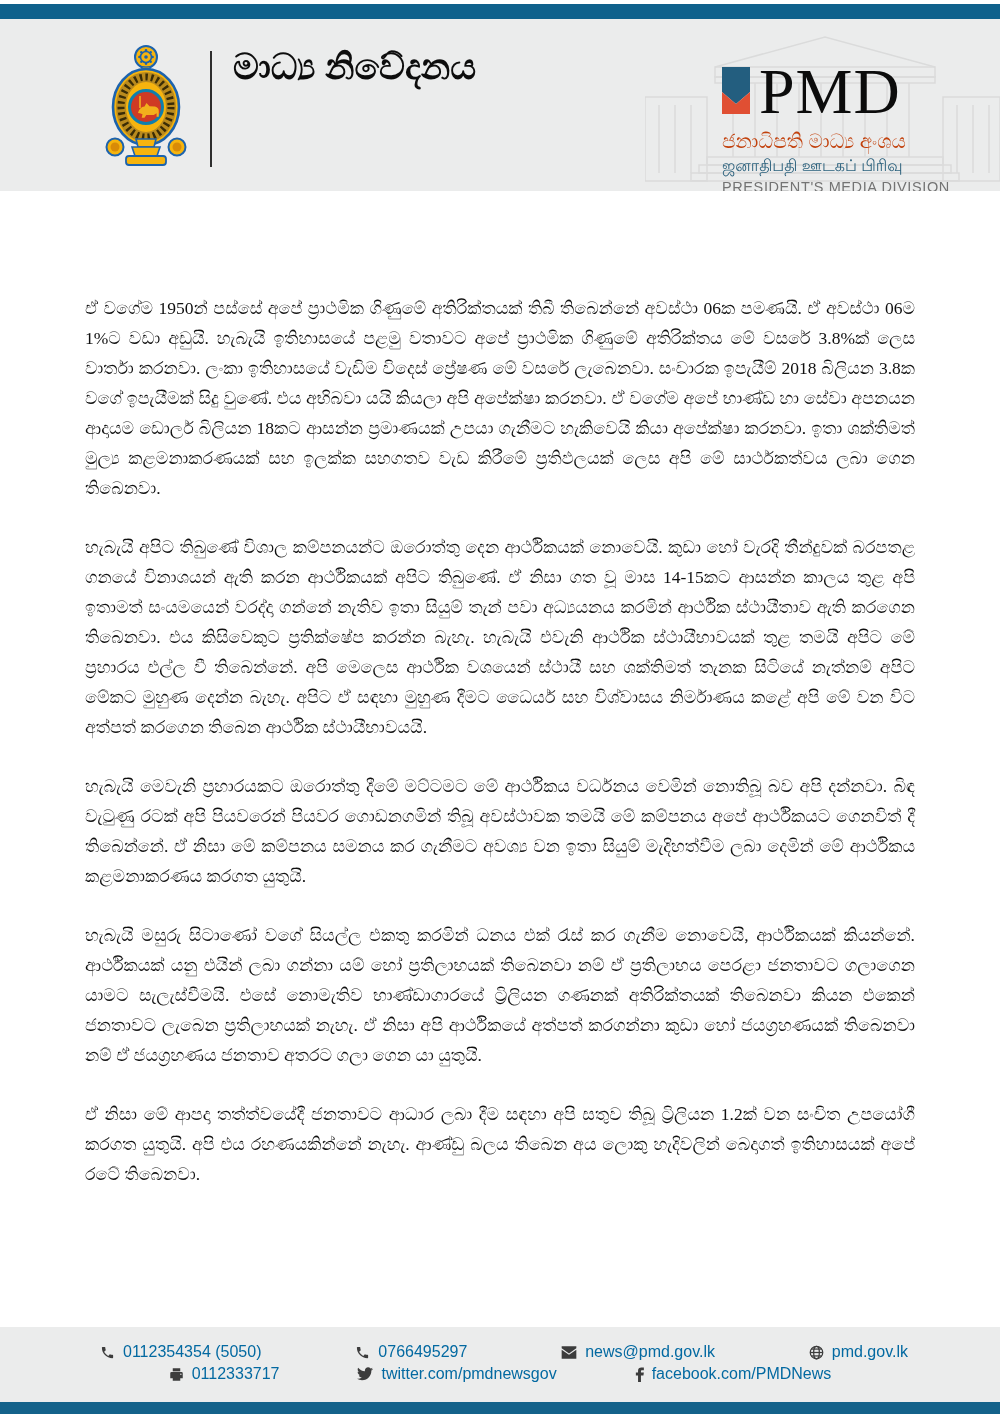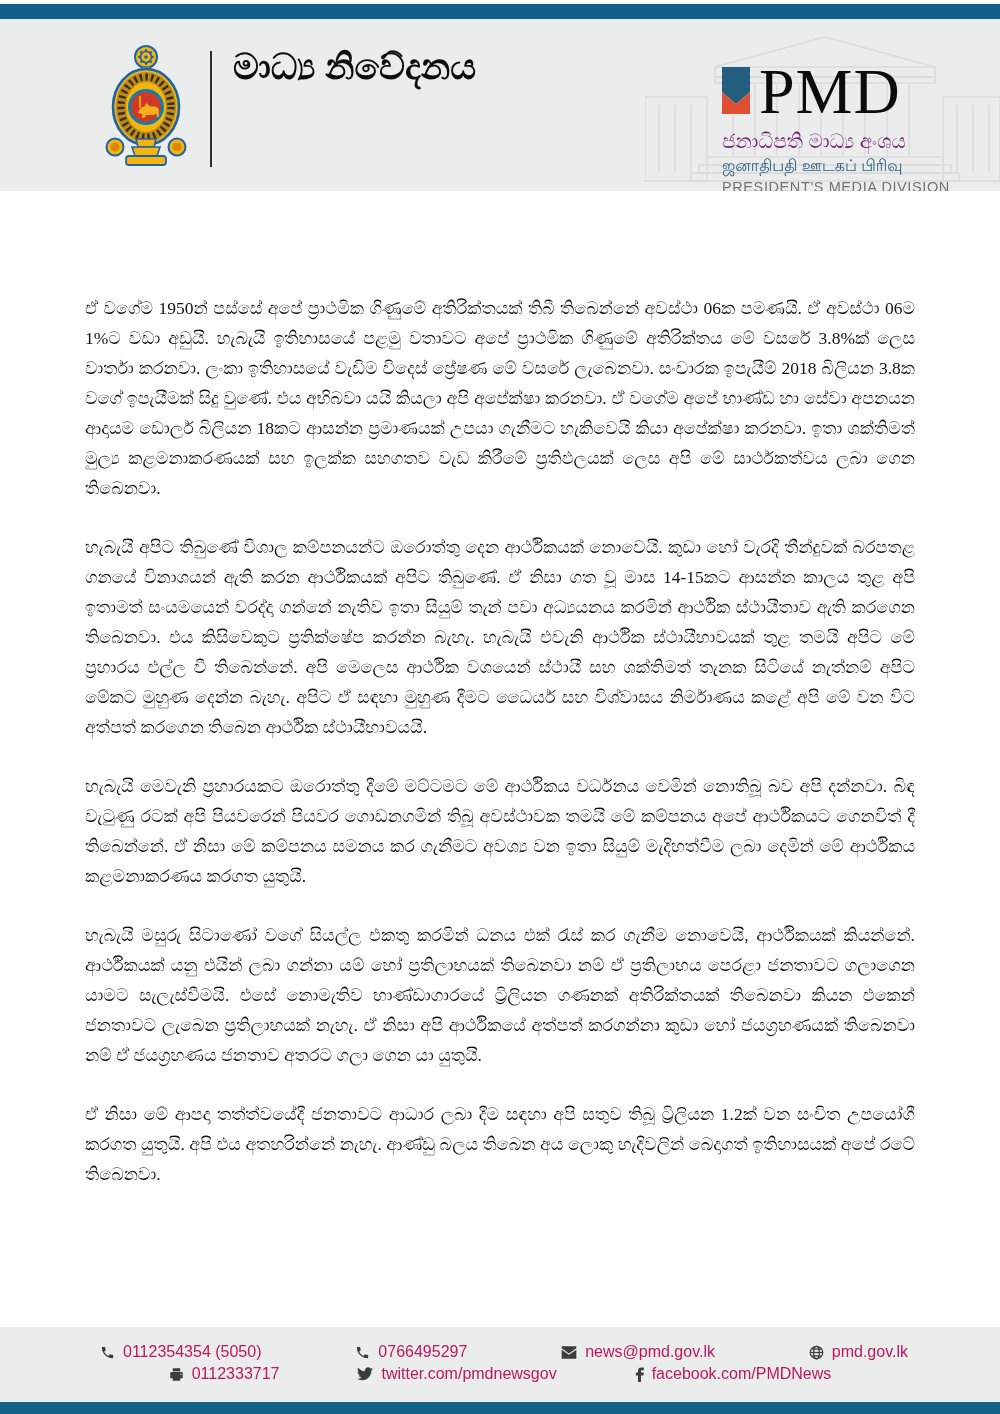--- a/index.html
+++ b/index.html
@@ -24,32 +24,32 @@
   .title-si { font-family:"Liberation Sans", sans-serif; font-size:36px; line-height:44px; color:#0d0d0d;font-weight:bold; }
   .title-ta { font-family:"Liberation Sans", sans-serif; font-size:28px; line-height:38px; color:#0d0d0d; }
   .title-en { font-family:"Liberation Sans", sans-serif; font-size:30px; line-height:38px; letter-spacing:1px; color:#151515; }
   .header-right { position:absolute; left:722px; top:48px; }
   .pmd-row { display:flex; align-items:flex-start; }
   .pmd-flag { display:block; margin-right:9px; }
   .pmd-acronym {
     font-family:"Liberation Serif", serif; font-weight:normal;
     font-size:64px; line-height:50px; letter-spacing:1px; color:#0c0c0c;
   }
-  .division-si { margin-top:12px; font-family:"Liberation Sans", sans-serif; font-size:20px; line-height:24px; color:#701a75; }
+  .division-si { margin-top:12px; font-family:"Liberation Sans", sans-serif; font-size:20px; line-height:24px; color:#c2410c; }
   .division-ta { margin-top:2px; font-family:"Liberation Sans", sans-serif; font-size:16px; line-height:21px; color:#2a607c; }
   .division-en { margin-top:3px; font-family:"Liberation Sans", sans-serif; font-size:14.5px; letter-spacing:.6px; color:#737373; }
   
   .content { position:absolute; top:293px; left:85px; width:830px; }
   .content p {
     font-size:17.5px; line-height:30px; text-align:justify;
     margin-bottom:29px; color:#101010;
   }
   
   .footer { position:absolute; left:0; bottom:0; width:100%; height:87px; background:#ebecec; }
-  .footer-row { display:flex; align-items:center; font-family:"Liberation Sans", sans-serif; font-size:16px; color:#be185d; }
+  .footer-row { display:flex; align-items:center; font-family:"Liberation Sans", sans-serif; font-size:16px; color:#0369a1; }
   .row1 { padding:16px 92px 0 100px; justify-content:space-between; }
   .row2 { justify-content:center; gap:78px; margin-top:4px; }
   .contact-item { display:flex; align-items:center; white-space:nowrap; }
   .contact-item svg { margin-right:8px; flex:0 0 auto; }
   .bottom-bar { position:absolute; left:0; bottom:0; width:100%; height:12px; background:#14628a; }
 </style>
 </head>
 <body>
 
 <div class="page">
@@ -136,21 +136,21 @@
       <div class="division-ta">ஜனாதிபதி ஊடகப் பிரிவு</div>
       <div class="division-en">PRESIDENT'S MEDIA DIVISION</div>
     </div>
   </div>
 
   <div class="content">
     <p>ඒ වගේම 1950න් පස්සේ අපේ ප්‍රාථමික ගිණුමේ අතිරික්තයක් තිබී තිබෙන්නේ අවස්ථා 06ක පමණයි. ඒ අවස්ථා 06ම 1%ට වඩා අඩුයි. හැබැයි ඉතිහාසයේ පළමු වතාවට අපේ ප්‍රාථමික ගිණුමේ අතිරික්තය මේ වසරේ 3.8%ක් ලෙස වාර්තා කරනවා. ලංකා ඉතිහාසයේ වැඩිම විදෙස් ප්‍රේෂණ මේ වසරේ ලැබෙනවා. සංචාරක ඉපැයීම් 2018 බිලියන 3.8ක වගේ ඉපැයීමක් සිදු වුණේ. එය අභිබවා යයි කියලා අපි අපේක්ෂා කරනවා. ඒ වගේම අපේ භාණ්ඩ හා සේවා අපනයන ආදායම ඩොලර් බිලියන 18කට ආසන්න ප්‍රමාණයක් උපයා ගැනීමට හැකිවෙයි කියා අපේක්ෂා කරනවා.  ඉතා ශක්තිමත් මුල්‍ය කළමනාකරණයක් සහ ඉලක්ක සහගතව වැඩ කිරීමේ ප්‍රතිඵලයක් ලෙස අපි මේ සාර්ථකත්වය ලබා ගෙන තිබෙනවා.</p>
     <p>හැබැයි අපිට තිබුණේ විශාල කම්පනයන්ට ඔරොත්තු දෙන ආර්ථිකයක් නොවෙයි. කුඩා හෝ වැරදි තීන්දුවක් බරපතළ ගනයේ විනාශයන් ඇති කරන ආර්ථිකයක් අපිට තිබුණේ. ඒ නිසා ගත වූ මාස 14-15කට ආසන්න කාලය තුළ අපි ඉතාමත් සංයමයෙන් වරද්දා ගන්නේ නැතිව ඉතා සියුම් තැන් පවා අධ්‍යයනය කරමින් ආර්ථික ස්ථායීතාව ඇති කරගෙන තිබෙනවා. එය කිසිවෙකුට ප්‍රතික්ෂේප කරන්න බැහැ. හැබැයි එවැනි ආර්ථික ස්ථායීභාවයක් තුළ තමයි අපිට මේ ප්‍රහාරය එල්ල වී තිබෙන්නේ. අපි මෙලෙස ආර්ථික වශයෙන් ස්ථායී සහ ශක්තිමත් තැනක සිටියේ නැත්නම් අපිට මේකට මුහුණ දෙන්න බැහැ. අපිට ඒ සඳහා මුහුණ දීමට ධෛර්ය සහ විශ්වාසය නිර්මාණය කළේ අපි මේ වන විට අත්පත් කරගෙන තිබෙන ආර්ථික ස්ථායීභාවයයි.</p>
     <p>හැබැයි මෙවැනි ප්‍රහාරයකට ඔරොත්තු දීමේ මට්ටමට මේ ආර්ථිකය වර්ධනය වෙමින් නොතිබූ බව අපි දන්නවා. බිඳ වැටුණු රටක් අපි පියවරෙන් පියවර ගොඩනගමින් තිබූ අවස්ථාවක තමයි මේ කම්පනය අපේ ආර්ථිකයට ගෙනවිත් දී තිබෙන්නේ. ඒ නිසා මේ කම්පනය සමනය කර ගැනීමට අවශ්‍ය වන ඉතා සියුම් මැදිහත්වීම ලබා දෙමින් මේ ආර්ථිකය කළමනාකරණය කරගත යුතුයි.</p>
     <p>හැබැයි මසුරු සිටාණෝ වගේ සියල්ල එකතු කරමින් ධනය එක් රැස් කර ගැනීම නොවෙයි, ආර්ථිකයක් කියන්නේ. ආර්ථිකයක් යනු එයින් ලබා ගන්නා යම් හෝ ප්‍රතිලාභයක් තිබෙනවා නම් ඒ ප්‍රතිලාභය පෙරළා ජනතාවට ගලාගෙන යාමට සැලැස්වීමයි. එසේ නොමැතිව භාණ්ඩාගාරයේ ට්‍රිලියන ගණනක් අතිරික්තයක් තිබෙනවා කියන එකෙන් ජනතාවට ලැබෙන ප්‍රතිලාභයක් නැහැ. ඒ නිසා අපි ආර්ථිකයේ අත්පත් කරගන්නා කුඩා හෝ ජයග්‍රහණයක් තිබෙනවා නම් ඒ ජයග්‍රහණය ජනතාව අතරට ගලා ගෙන යා යුතුයි.</p>
-    <p>ඒ නිසා මේ ආපදා තත්ත්වයේදී ජනතාවට ආධාර ලබා දීම සඳහා අපි සතුව තිබූ ට්‍රිලියන 1.2ක් වන සංචිත උපයෝගී කරගත යුතුයි. අපි එය අතහරින්නේ නැහැ. ආණ්ඩු බලය තිබෙන අය  ලොකු හැදිවලින් බෙදාගත් ඉතිහාසයක් අපේ රටේ තිබෙනවා.</p>
+    <p>ඒ නිසා මේ ආපදා තත්ත්වයේදී ජනතාවට ආධාර ලබා දීම සඳහා අපි සතුව තිබූ ට්‍රිලියන 1.2ක් වන සංචිත උපයෝගී කරගත යුතුයි. අපි එය රහණයකින්නේ නැහැ. ආණ්ඩු බලය තිබෙන අය  ලොකු හැදිවලින් බෙදාගත් ඉතිහාසයක් අපේ රටේ තිබෙනවා.</p>
   </div>
 
   <div class="footer">
     <div class="footer-row row1">
       <div class="contact-item">
         <svg width="15" height="15" viewBox="0 0 24 24" fill="#3c3c3c">
           <path d="M6.6 10.8c1.5 2.8 3.8 5.1 6.6 6.6l2.2-2.2c.3-.3.7-.4 1-.2 1.1.4 2.3.6 3.6.6.6 0 1 .4 1 1V20c0 .6-.4 1-1 1C10.6 21 3 13.4 3 4c0-.6.4-1 1-1h3.5c.6 0 1 .4 1 1 0 1.2.2 2.4.6 3.6.1.3 0 .7-.2 1l-2.3 2.2z"></path>
         </svg>
         <span>0112354354 (5050)</span>
       </div>

